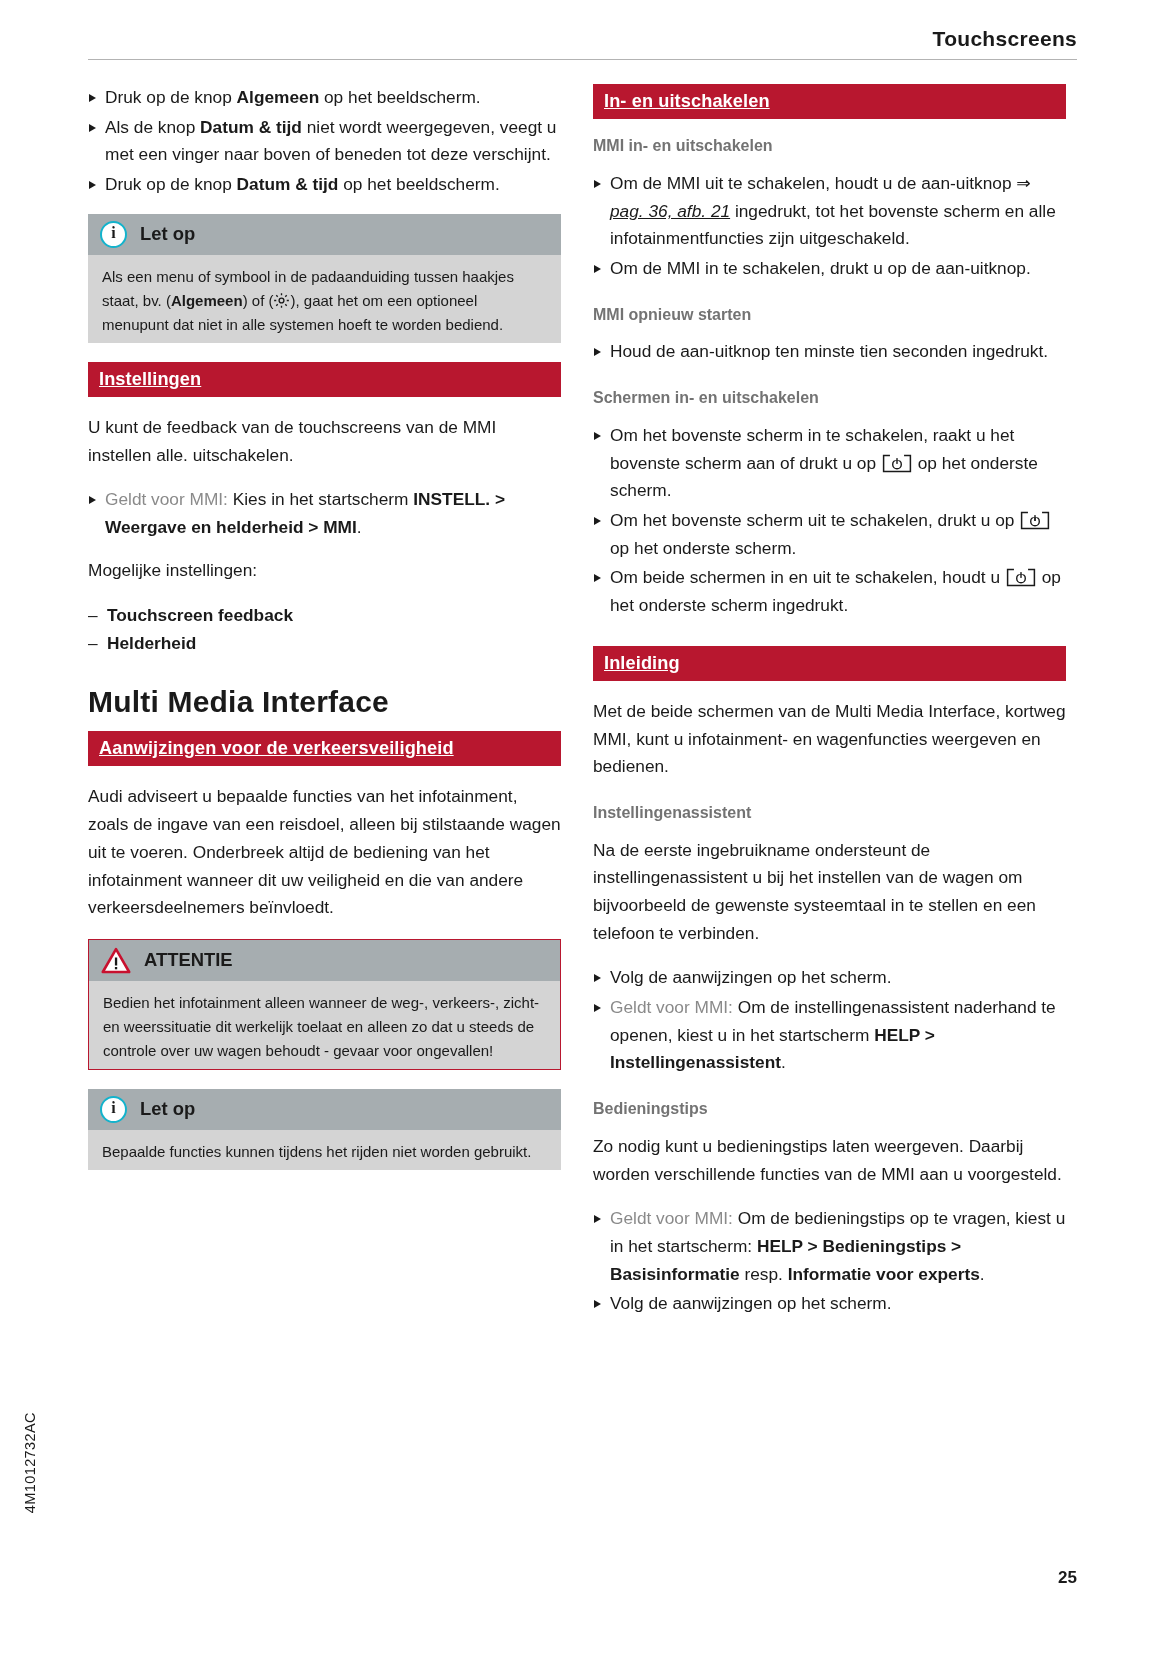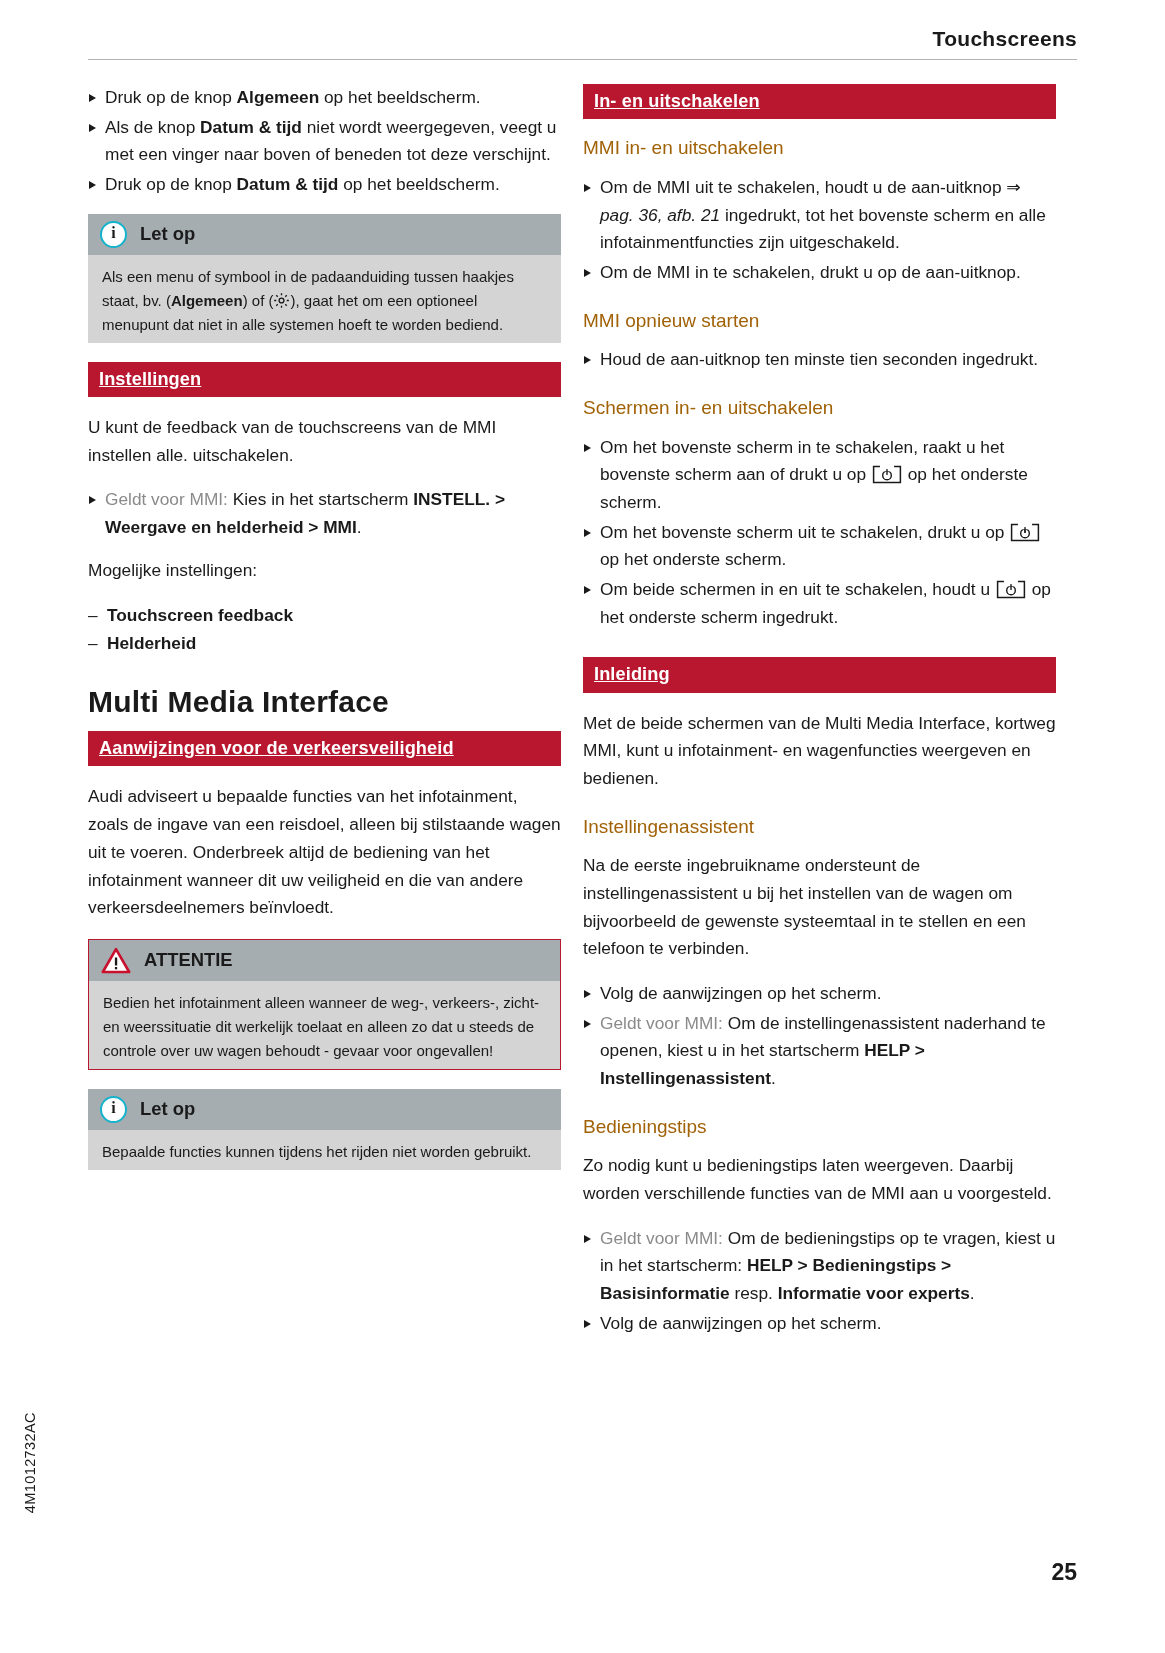--- a/index.html
+++ b/index.html
@@ -54,33 +54,33 @@
     letter-spacing: .4px;
     color: #1a1a1a;
     white-space: nowrap;
   }
 
   
   .page-number {
     position: absolute;
     right: 88px;
     bottom: 62px;
-    font-size: 23px;
+    font-size: 17px;
     font-weight: bold;
     color: #1a1a1a;
   }
 
   
   .columns {
     position: absolute;
     left: 88px;
     top: 84px;
     width: 989px;
     display: flex;
-    gap: 22px;
+    gap: 32px;
   }
   .col { width: 473px; }
 
   
   p, li, div { font-size: 17.3px; line-height: 1.60; }
 
   .para {
     margin: 0 0 17px 0;
     font-size: 17.3px;
     line-height: 1.60;
@@ -103,25 +103,25 @@
   .h1 {
     font-size: 30px;
     font-weight: bold;
     letter-spacing: .2px;
     margin: 28px 0 13px 0;
     line-height: 1.1;
     color: #1a1a1a;
   }
 
   .h3 {
-    font-size: 19px;
-    font-weight: normal;
+    font-size: 16px;
+    font-weight: bold;
     margin: 22px 0 13px 0;
     line-height: 1.3;
-    color: #a16207;
+    color: #737373;
   }
   .h3.first { margin-top: 0; }
 
   
   ul.triangle {
     list-style: none;
     margin: 0 0 15px 0;
     padding: 0;
   }
   ul.triangle > li {
@@ -157,21 +157,21 @@
   ul.dash > li::before {
     content: "\2013";
     position: absolute;
     left: 0;
     top: 0;
     font-weight: normal;
   }
 
   b, strong { font-weight: bold; }
   .mmi-tag { color: #8a8a8a; }
-  .xref { font-style: italic; white-space: nowrap; }
+  .xref { font-style: italic; white-space: nowrap; text-decoration: underline; }
   .arrow-ref { font-style: normal; }
 
   
   .box { margin: 0 0 19px 0; }
   .box-head {
     background: #a6adb0;
     display: flex;
     align-items: center;
     gap: 13px;
     padding: 7px 12px 7px 12px;

